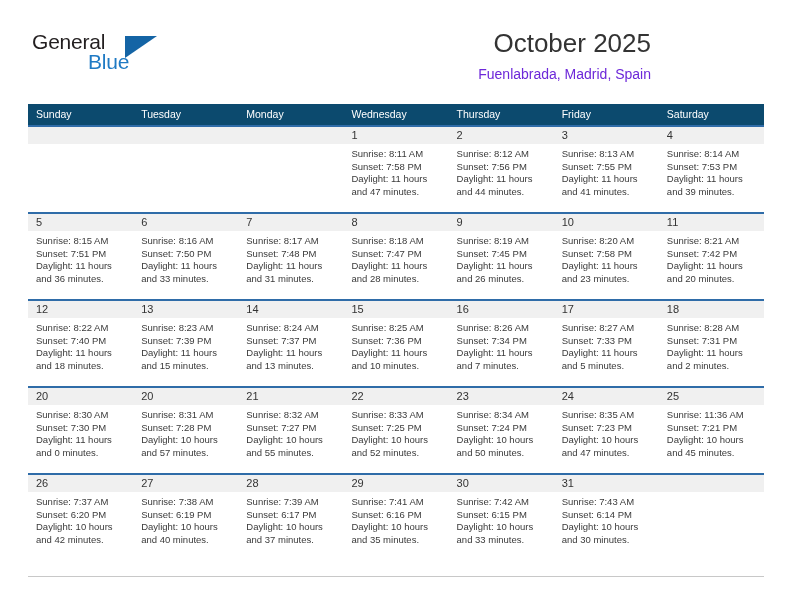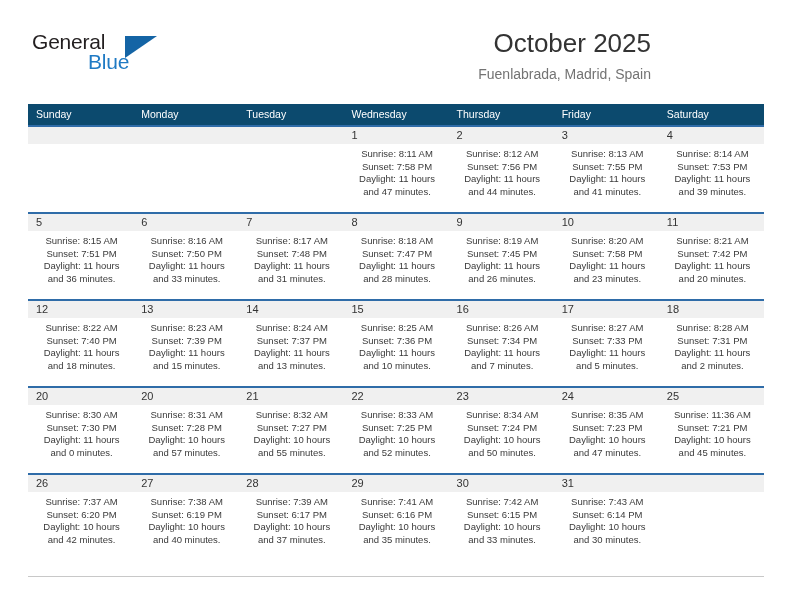--- a/index.html
+++ b/index.html
@@ -72,21 +72,21 @@
     text-align: right;
   }
   .cal-title {
     font-size: 26px;
     color: #333333;
     line-height: 30px;
     white-space: nowrap;
   }
   .cal-subtitle {
     font-size: 14px;
-    color: #737373;
+    color: #6d28d9;
     line-height: 20px;
     margin-top: 6px;
     white-space: nowrap;
   }
 
   
   .calendar {
     position: absolute;
     left: 28px;
     top: 104px;
@@ -133,21 +133,20 @@
     color: #333333;
     line-height: 17px;
     padding-left: 8px;
     display: block;
   }
   .day-info {
     padding: 4px 6px 0 8px;
     font-size: 9.5px;
     line-height: 12.6px;
     color: #3a3a3a;
-    text-align: center;
   }
   .day-info div {
     white-space: nowrap;
   }
   .bottom-rule {
     position: absolute;
     left: 28px;
     top: 576px;
     width: 736px;
     height: 1px;
@@ -171,22 +170,22 @@
       <div class="cal-title">October 2025</div>
       <div class="cal-subtitle">Fuenlabrada, Madrid, Spain</div>
     </div>
 
   </div>
 
   <div class="calendar">
 
     <div class="weekday-row">
       <div class="weekday-cell">Sunday</div>
+      <div class="weekday-cell">Tuesday</div>
       <div class="weekday-cell">Monday</div>
-      <div class="weekday-cell">Tuesday</div>
       <div class="weekday-cell">Wednesday</div>
       <div class="weekday-cell">Thursday</div>
       <div class="weekday-cell">Friday</div>
       <div class="weekday-cell">Saturday</div>
     </div>
 
     <div class="week-row">
       <div class="day-cell">
         <div class="day-number-band">
             <span class="day-number"></span>

